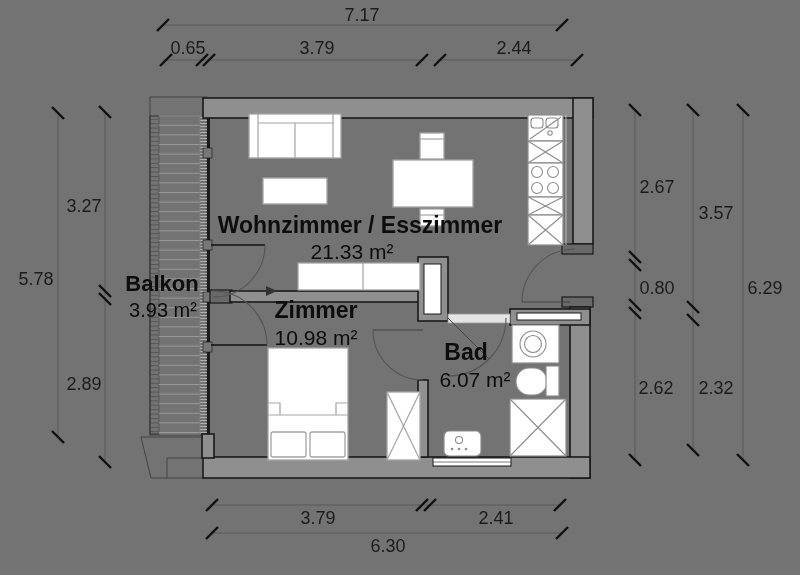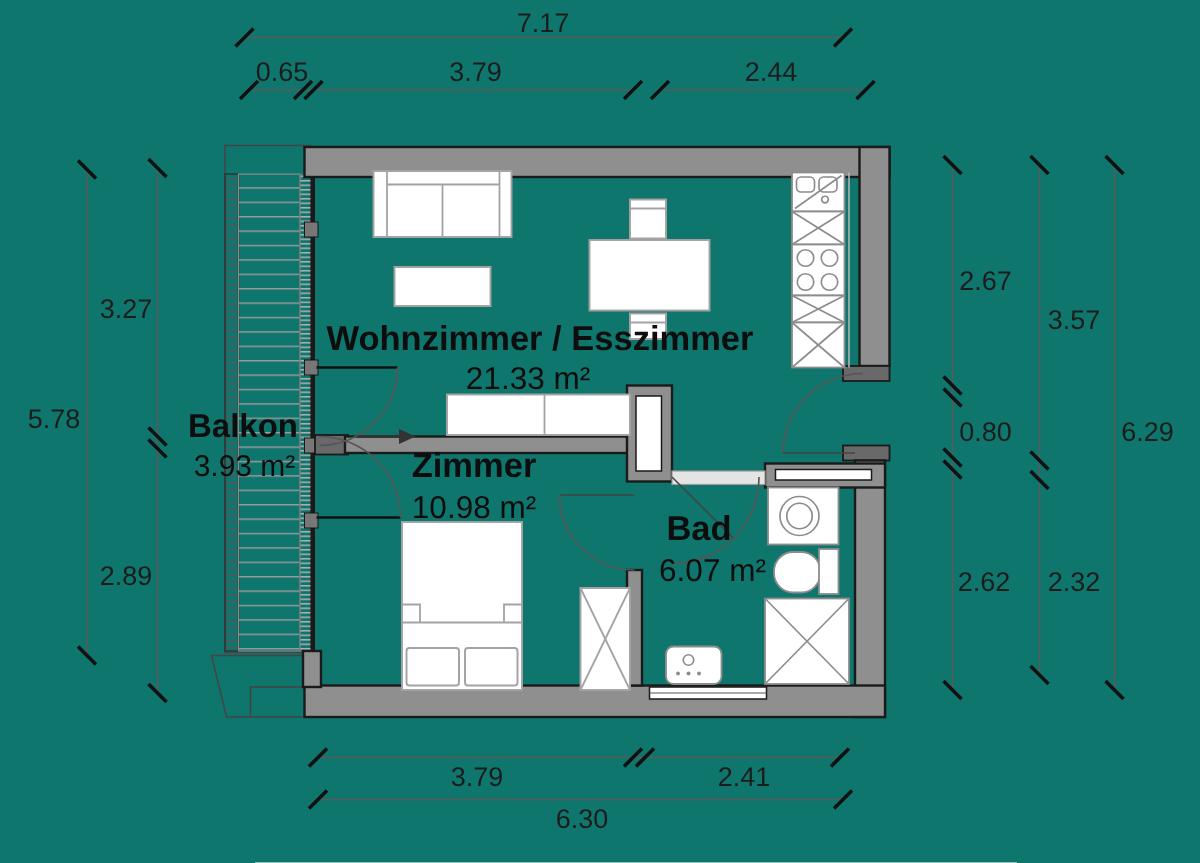--- a/index.html
+++ b/index.html
@@ -1,16 +1,16 @@
 <!DOCTYPE html>
 <html><head>
 <meta charset="utf-8">
 <style>
   html,body{margin:0;padding:0;background:#ffffff;}
-  .stage{position:relative;width:800px;height:575px;background:#0f766e;overflow:hidden;}
+  .stage{position:relative;width:800px;height:575px;background:#737373;overflow:hidden;}
   svg{display:block;}
   .wall{fill:#8f8f8f;stroke:#1a1a1a;stroke-width:1.6;}
   .wallD{fill:#696969;stroke:#1a1a1a;stroke-width:1.2;}
   .inset{fill:#ffffff;stroke:#1a1a1a;stroke-width:1;}
   .thr{fill:#e4e4e4;stroke:#9a9a9a;stroke-width:0.8;}
   .furn{fill:#ffffff;stroke:#a3a3a3;stroke-width:1.3;}
   .furnln{stroke:#a3a3a3;stroke-width:1.2;fill:none;}
   .fix{fill:#ffffff;stroke:#8c8c8c;stroke-width:1.2;}
   .fixln{stroke:#8c8c8c;stroke-width:1.1;fill:none;}
   .dim{stroke:#5a5a5a;stroke-width:1;fill:none;}

